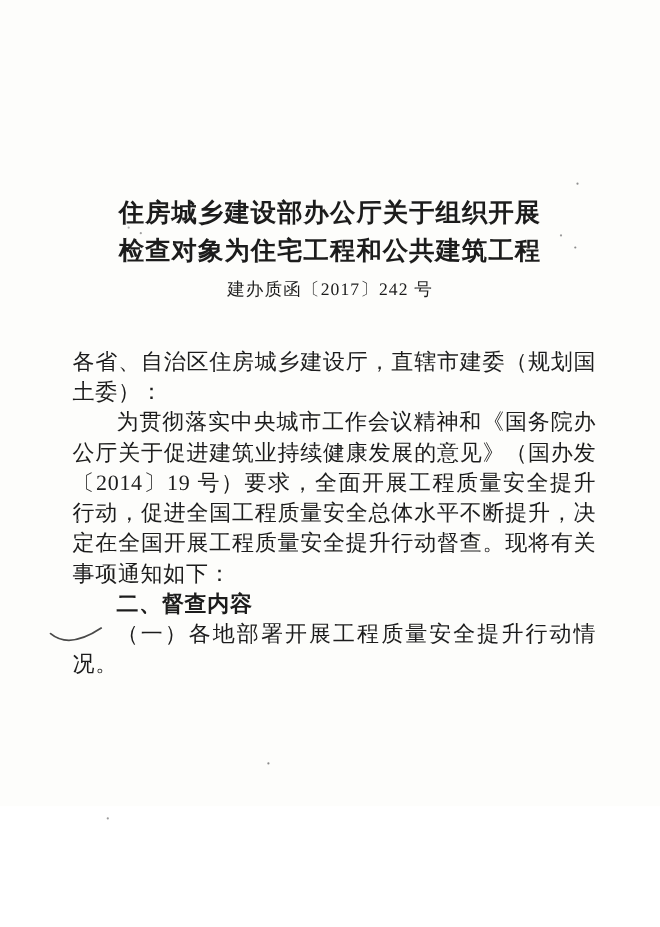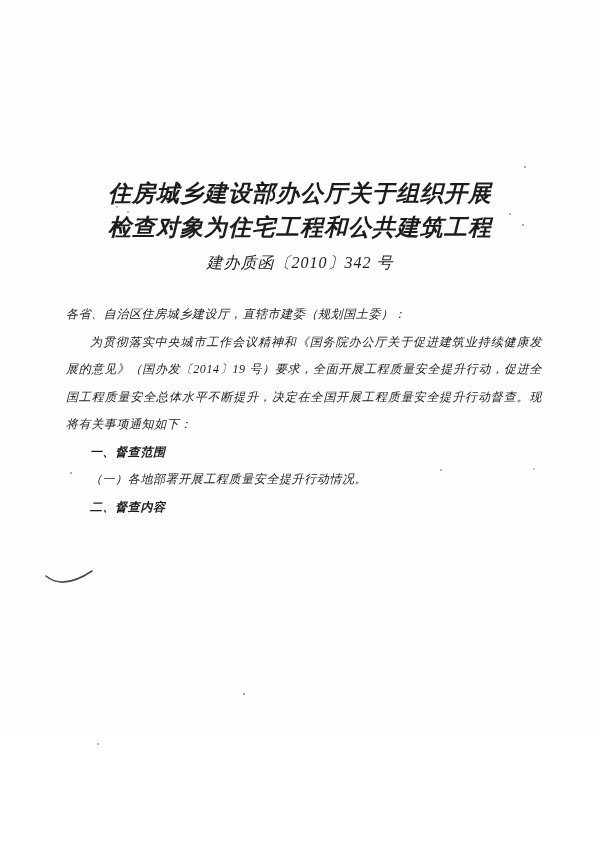--- a/index.html
+++ b/index.html
@@ -10,41 +10,40 @@
     background: #ffffff;
     overflow: hidden;
     font-family: "Liberation Serif", "DejaVu Serif", serif;
   }
   .page {
     position: relative;
     width: 600px;
     height: 733px;
     background: var(--paper, #fdfdfb);
     color: var(--ink, #1c1c1c);
-    font-style: italic;
   }
   .doc-title {
     padding-top: 176px;
     text-align: center;
     font-family: "Liberation Sans", "DejaVu Sans", sans-serif;
     font-weight: 700;
     font-size: 23px;
     line-height: 34px;
     letter-spacing: 1px;
     color: var(--ink, #1c1c1c);
   }
   .doc-number {
     margin-top: 9px;
     text-align: center;
     font-size: 16px;
     letter-spacing: 1px;
   }
   .doc-body {
-    margin: 27px 58px 0 66px;
-    font-size: 12px;
+    margin: 42px 58px 0 66px;
+    font-size: 20px;
     line-height: 27.5px;
     letter-spacing: 0.6px;
     text-align: justify;
   }
   .para { text-indent: 2em; margin: 0; }
   .salutation { text-indent: 0; }
   .heading {
     font-weight: 700;
     font-family: "Liberation Sans", "DejaVu Sans", sans-serif;
   }
@@ -89,27 +88,26 @@
 
 <div class="page">
 
   <div class="specks"></div>
 
   <h1 class="doc-title">
     <div>住房城乡建设部办公厅关于组织开展</div>
     <div>检查对象为住宅工程和公共建筑工程</div>
   </h1>
 
-  <div class="doc-number">建办质函〔2010〕342 号</div>
+  <div class="doc-number">建办质函〔2017〕242 号</div>
 
   <div class="doc-body">
     <p class="para salutation">各省、自治区住房城乡建设厅，直辖市建委（规划国土委）：</p>
     <p class="para">为贯彻落实中央城市工作会议精神和《国务院办公厅关于促进建筑业持续健康发展的意见》（国办发〔2014〕19 号）要求，全面开展工程质量安全提升行动，促进全国工程质量安全总体水平不断提升，决定在全国开展工程质量安全提升行动督查。现将有关事项通知如下：</p>
-    <p class="para heading">一、督查范围</p>
+    <p class="para heading">二、督查内容</p>
     <p class="para">（一）各地部署开展工程质量安全提升行动情况。</p>
-    <p class="para heading">二、督查内容</p>
   </div>
 
   <svg class="underline-tail" viewBox="0 0 50 24">
     <path d="M48,5 C30,17 14,20 2,10" fill="none" stroke="#2b2b2b" stroke-width="1.6" stroke-linecap="round"></path>
   </svg>
 
 </div>
 
 </body></html>

